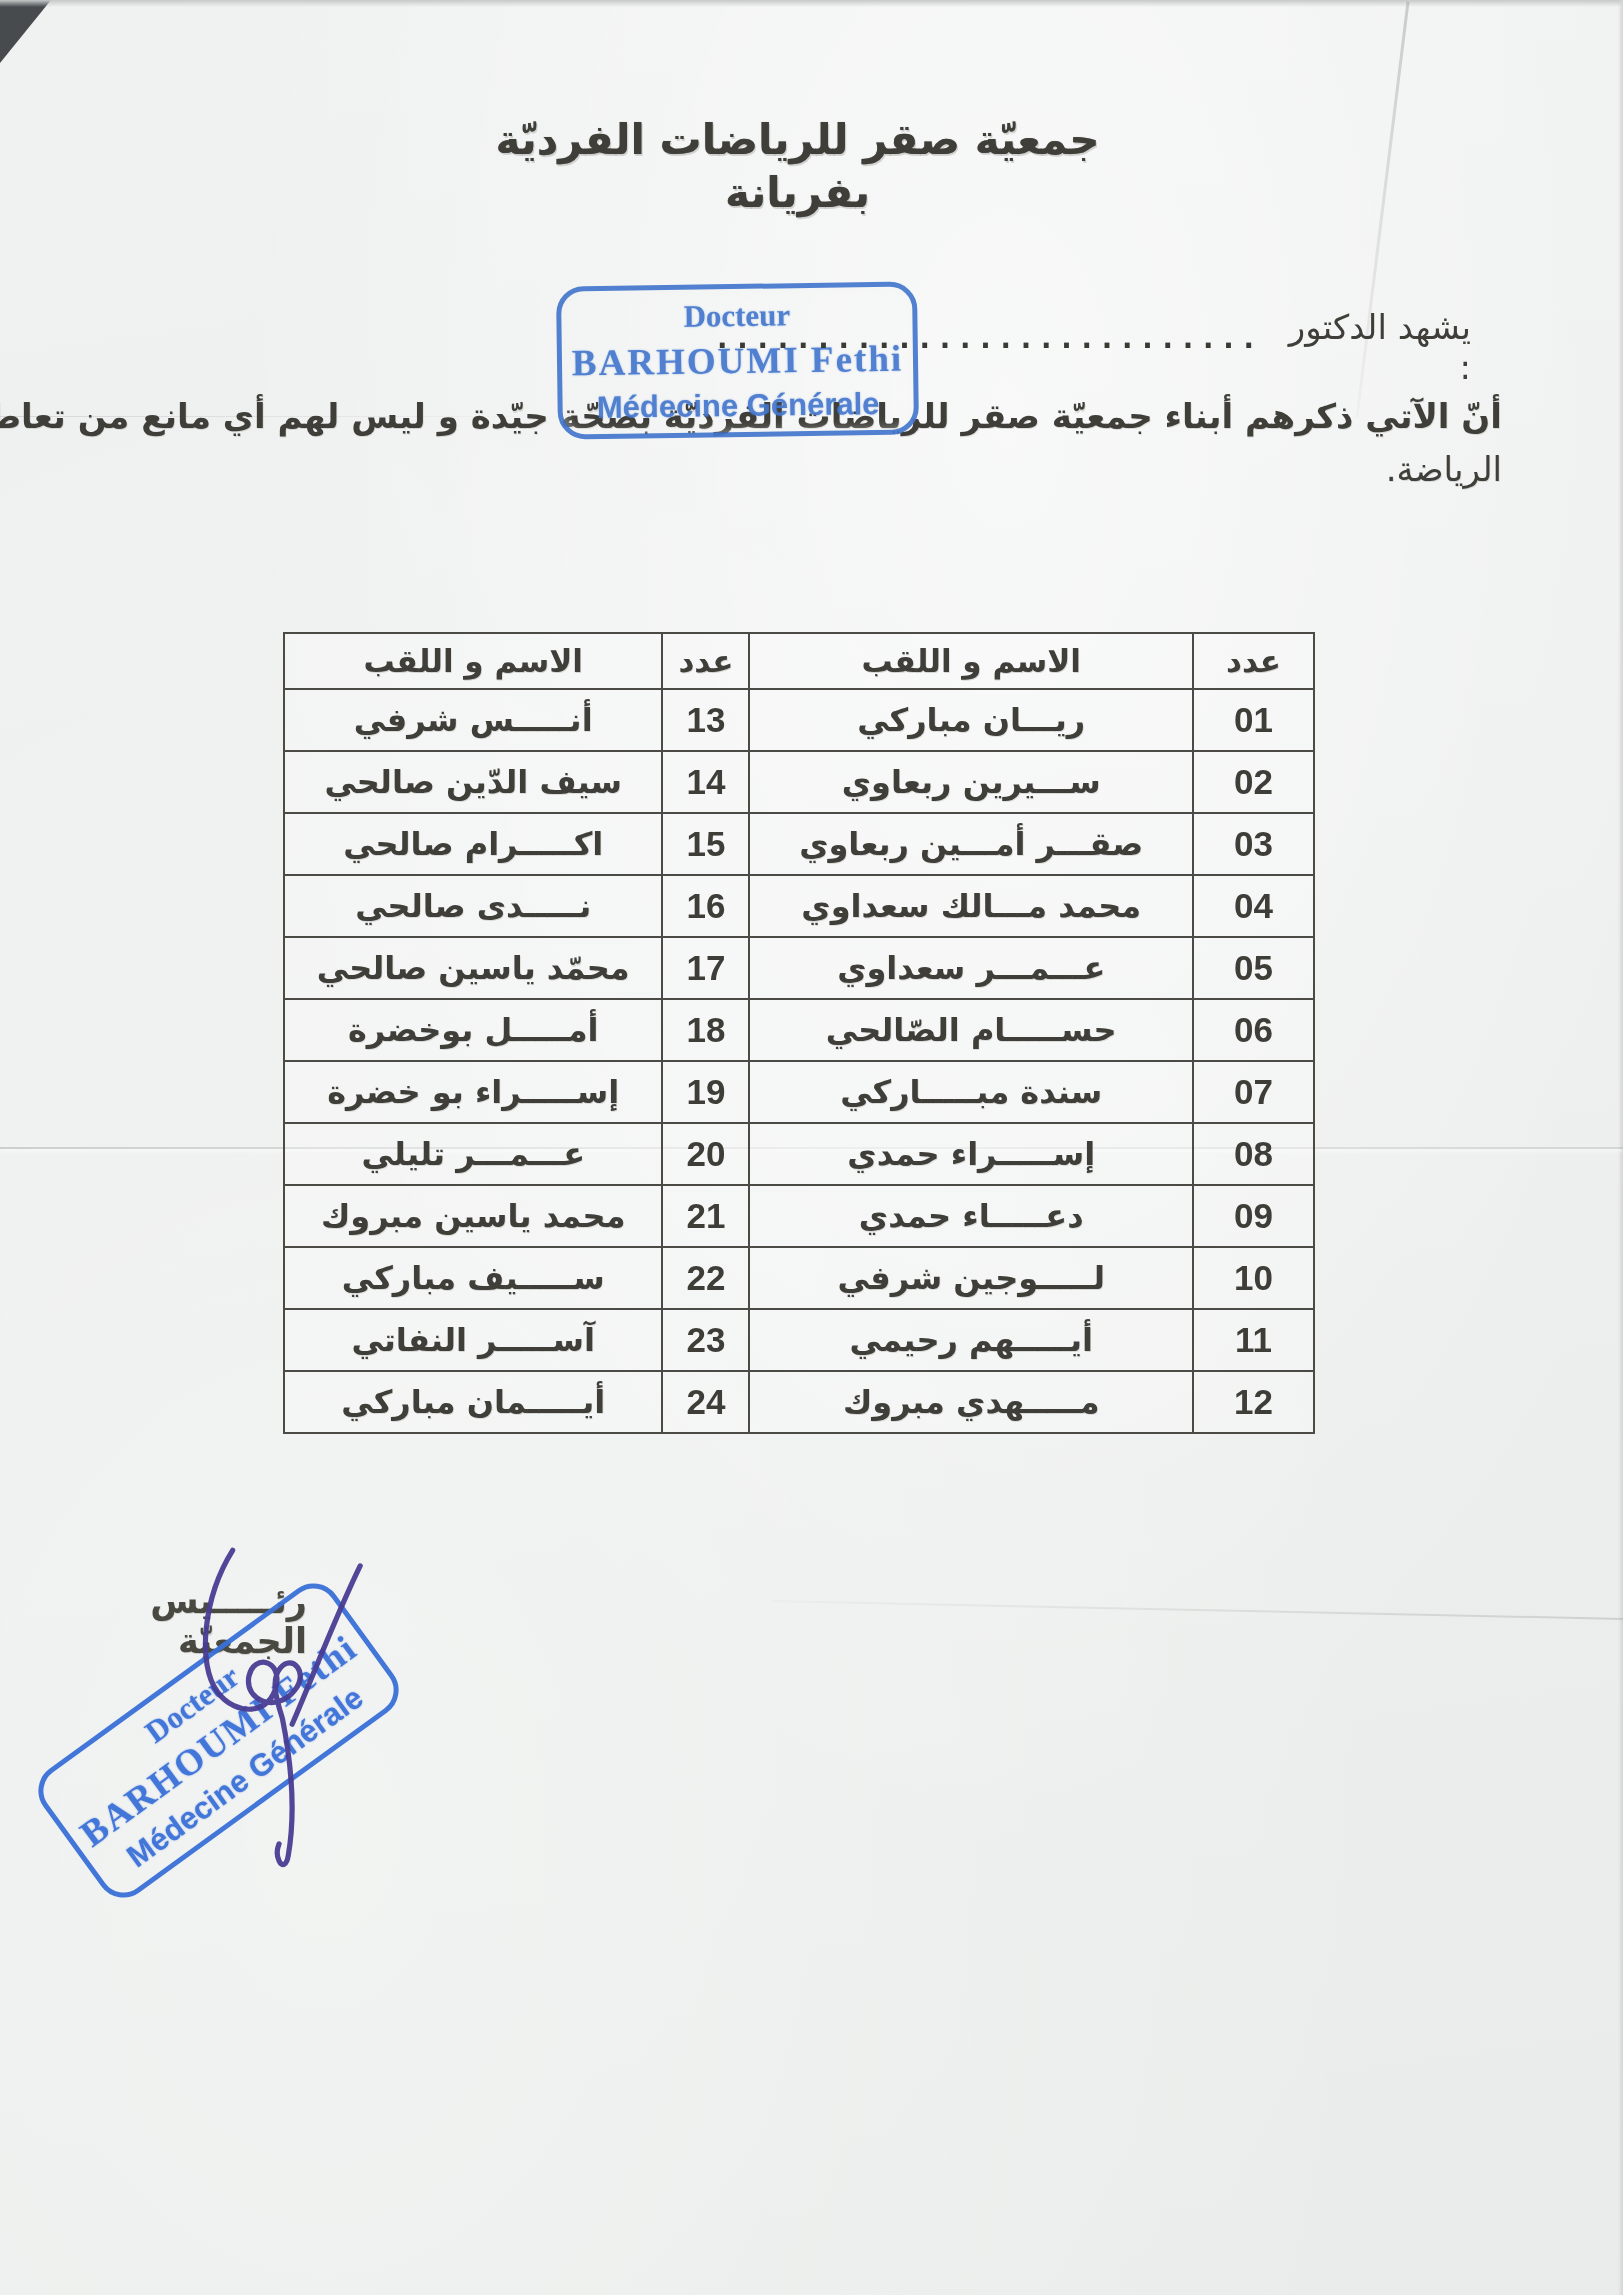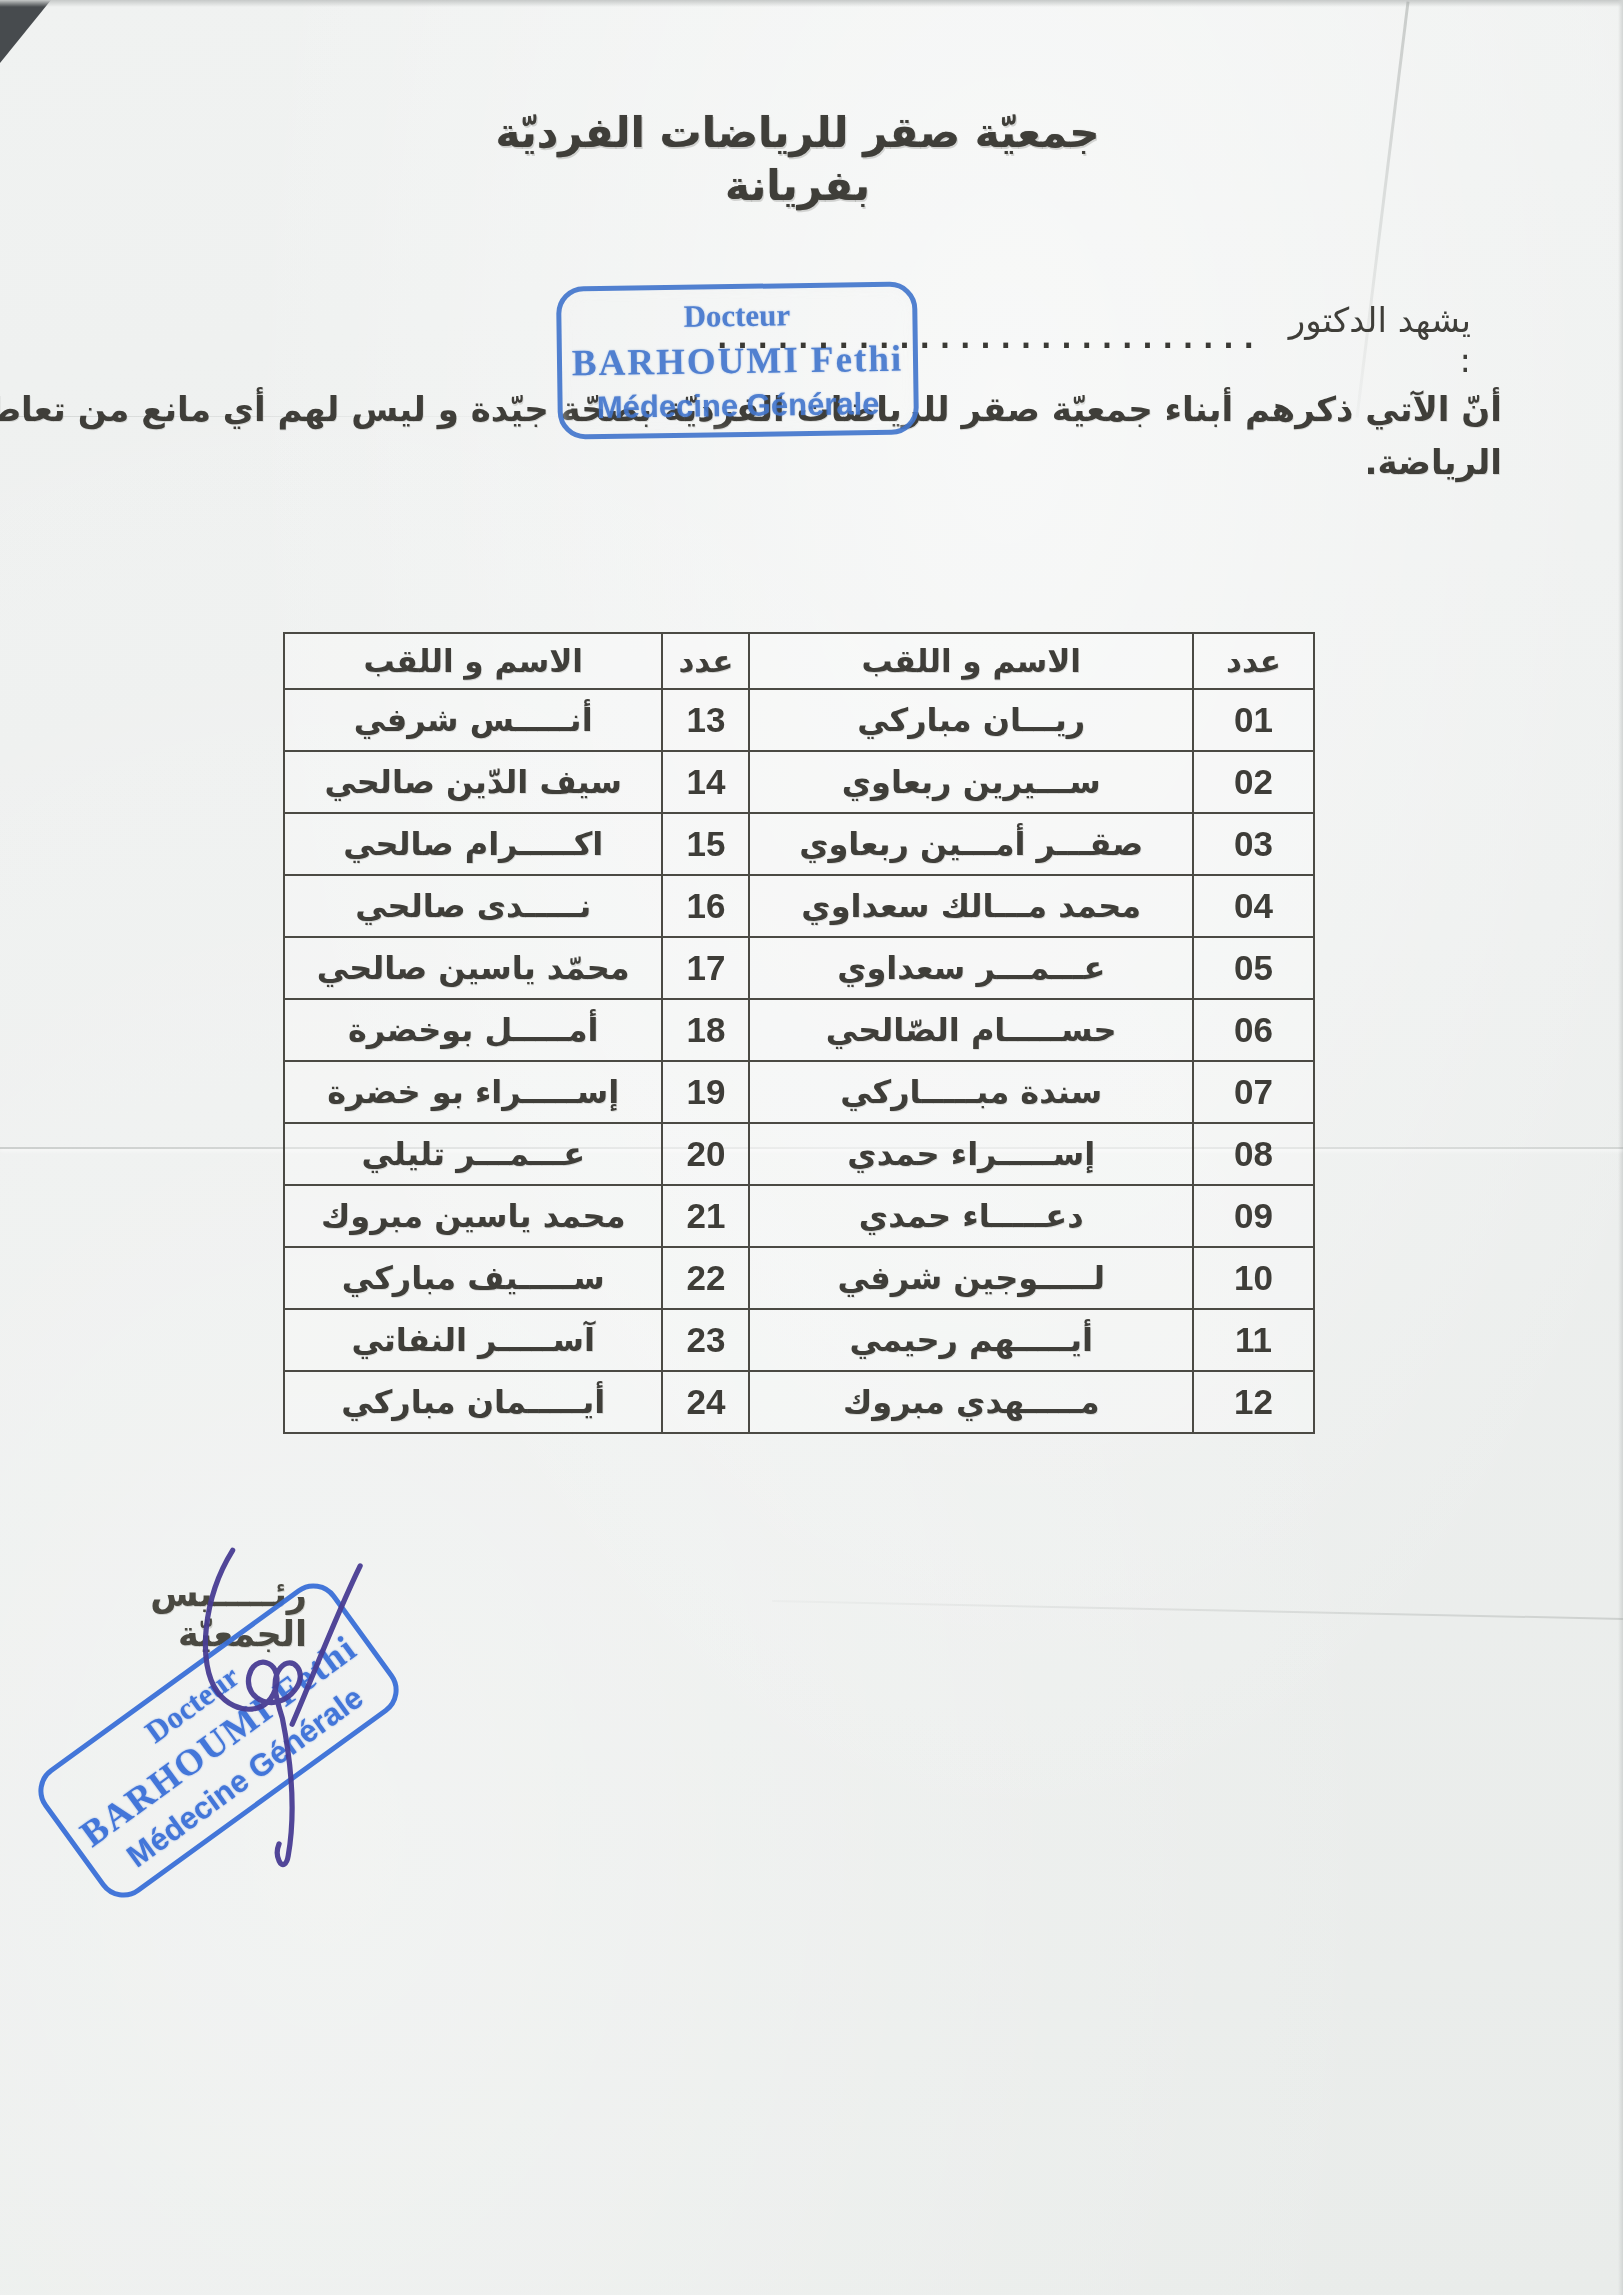--- a/index.html
+++ b/index.html
@@ -27,21 +27,21 @@
   .crease-v1{left:1381px;top:0;width:2.6px;height:419px;transform:rotate(7deg);
     background:linear-gradient(rgba(150,155,152,.45),rgba(150,155,152,.05));}
   .crease-h1{left:0;top:1147px;width:100%;height:2px;
     background:linear-gradient(90deg,rgba(150,155,152,.4),rgba(150,155,152,.12) 55%,rgba(150,155,152,.3));
     box-shadow:0 2px 3.9px rgba(255,255,255,.8);}
   .crease-h2{left:772px;top:1609px;width:851px;height:2px;transform:rotate(1.2deg);
     background:linear-gradient(90deg,rgba(150,155,152,.05),rgba(150,155,152,.35));}
   .crease-h3{left:0;top:416px;width:589px;height:1.3px;
     background:linear-gradient(90deg,rgba(150,155,152,.3),rgba(150,155,152,0));}
 
-  .ar{direction:rtl;unicode-bidi:isolate;}
+  .ar{direction:rtl;unicode-bidi:isolate;margin-top:7px;}
 
   .title-1{position:absolute;top:107px;left:477px;width:641px;text-align:center;
     font-weight:bold;font-size:42px;line-height:1.25;
     text-shadow:1.3px 2px 0 rgba(63,62,57,.18), 0 0 0.7px rgba(63,62,57,.65);}
   .title-2{position:absolute;top:200px;left:524px;width:386px;text-align:center;
     font-weight:bold;font-size:38px;line-height:1.25;
     text-shadow:1.3px 2px 0 rgba(63,62,57,.18), 0 0 0.7px rgba(63,62,57,.65);}
 
   
   .stamp{
@@ -65,21 +65,21 @@
     font-size:34px;font-weight:normal;text-align:right;}
   .dotted-leader{position:absolute;left:717px;top:322px;width:558px;height:39px;
     overflow:hidden;white-space:nowrap;z-index:6;
     font-size:27.5px;letter-spacing:9.8px;color:#3a3934;font-weight:bold;}
 
   .body-line-1{position:absolute;left:206px;top:387px;width:1296px;
     font-size:34px;font-weight:bold;line-height:1.3;
     text-align:justify;text-align-last:justify;white-space:nowrap;
     text-shadow:0.7px 1.3px 0 rgba(63,62,57,.15);}
   .body-line-2{position:absolute;left:1355px;top:442px;width:147px;
-    font-size:34px;font-weight:bold;text-align:right;
+    font-size:34px;font-weight:normal;text-align:right;
     text-shadow:0.7px 1.3px 0 rgba(63,62,57,.15);}
 
   table.roster{
     position:absolute;left:283px;top:632px;width:1032px;
     border-collapse:collapse;table-layout:fixed;direction:rtl;
     background:rgba(255,255,255,.25);
   }
   table.roster td,table.roster th{
     border:2px solid #4b4a44;padding:0 9.2px;text-align:center;vertical-align:middle;
     overflow:hidden;

